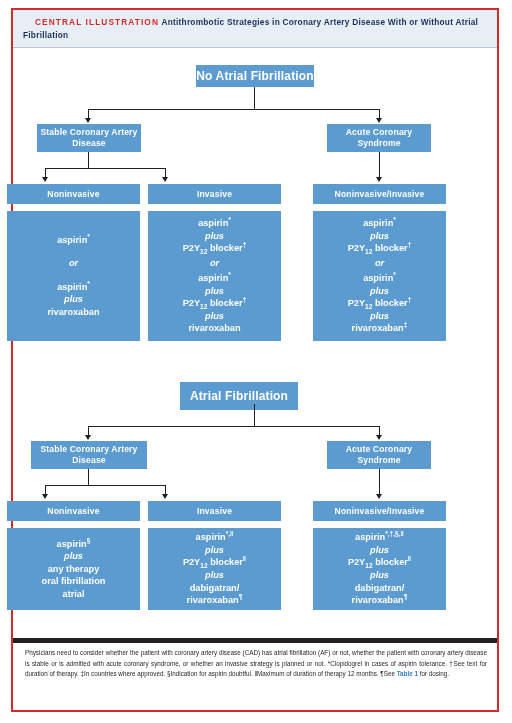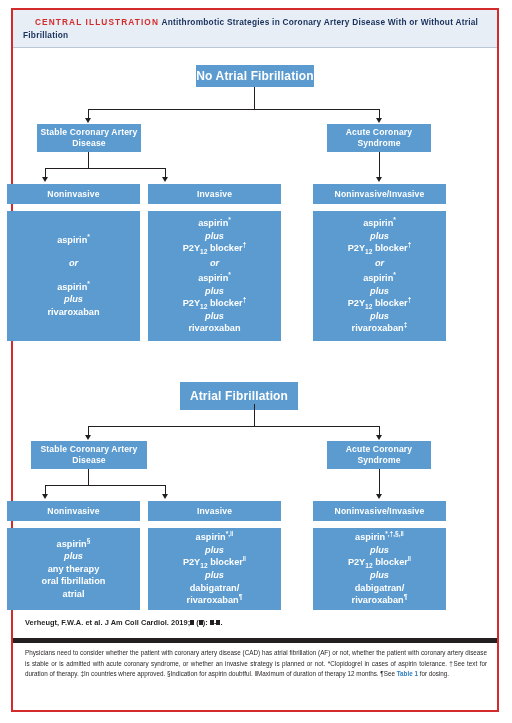--- a/index.html
+++ b/index.html
@@ -280,19 +280,18 @@
       <div class="drug">aspirin<sup>*,†,§,‖</sup></div>
       <div class="conn">plus</div>
       <div class="drug">P2Y<sub>12</sub> blocker<sup>‖</sup></div>
       <div class="conn">plus</div>
       <div class="drug">dabigatran/</div>
       <div class="drug">rivaroxaban<sup>¶</sup></div>
     </div>
 
   </div>
 
-  <div id="citation"><span>Verheugt, F.W.A. et al. J Am Coll Cardiol. 2019;</span><span class="blk"></span><span> (</span><span class="blk"></span><span>): </span><span class="blk"></span><span>-</span><span class="blk"></span>.</div>
 
   <div id="footnote-bar"></div>
 
   <div id="footnote"><span>Physicians need to consider whether the patient with coronary artery disease (CAD) has atrial fibrillation (AF) or not, whether the patient with coronary artery disease is stable or is admitted with acute coronary syndrome, or whether an invasive strategy is planned or not. *Clopidogrel in cases of aspirin tolerance. †See text for duration of therapy. ‡In countries where approved. §Indication for aspirin doubtful. ‖Maximum of duration of therapy 12 months. ¶See </span><span class="tbl-link">Table 1</span><span> for dosing.</span></div>
 
 </div>
 
 </body></html>

